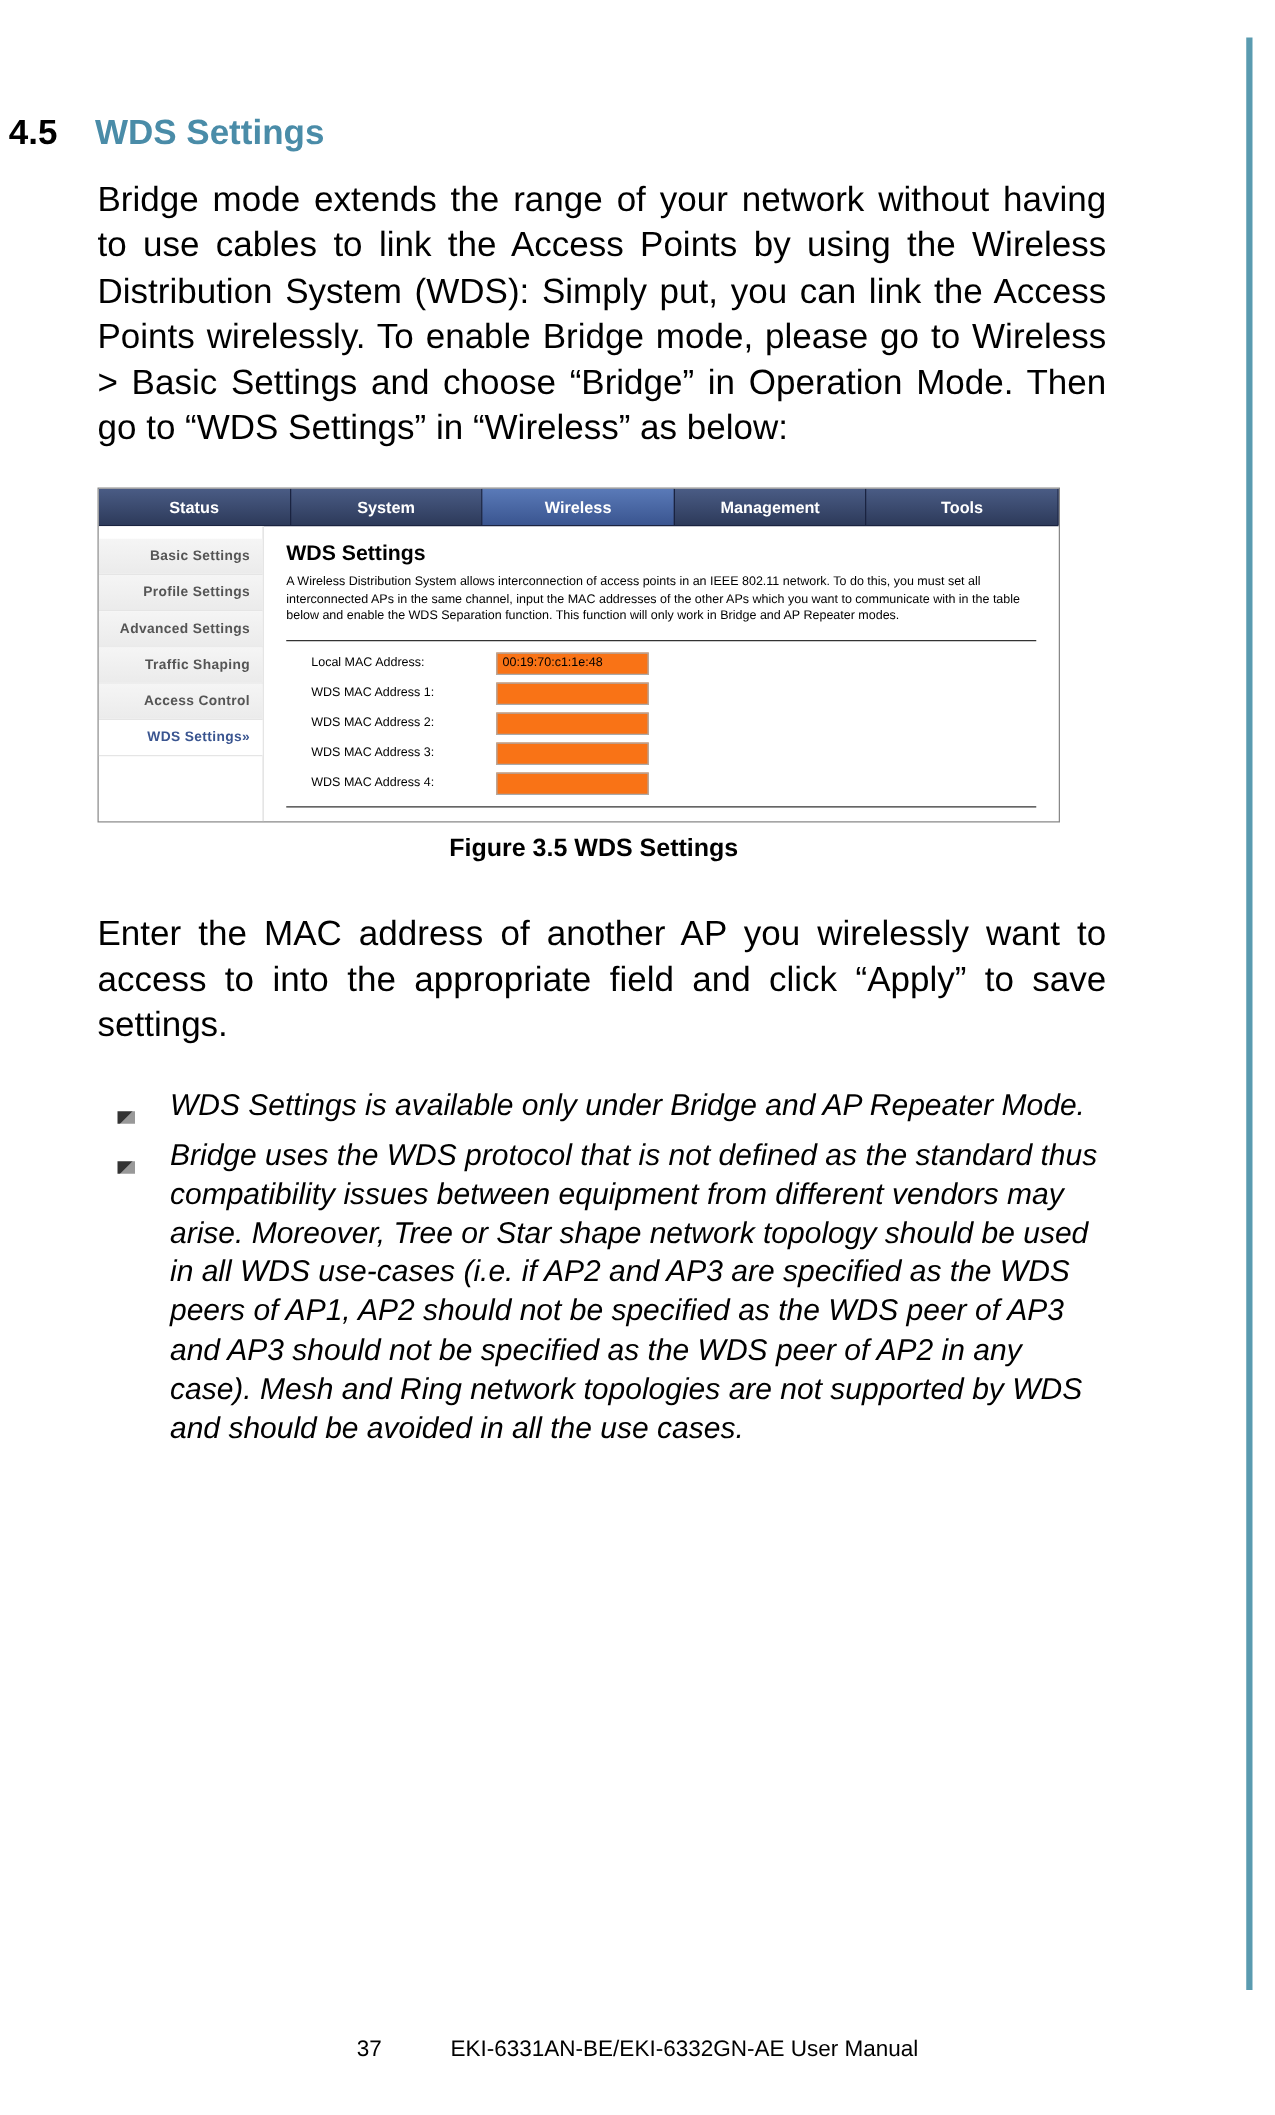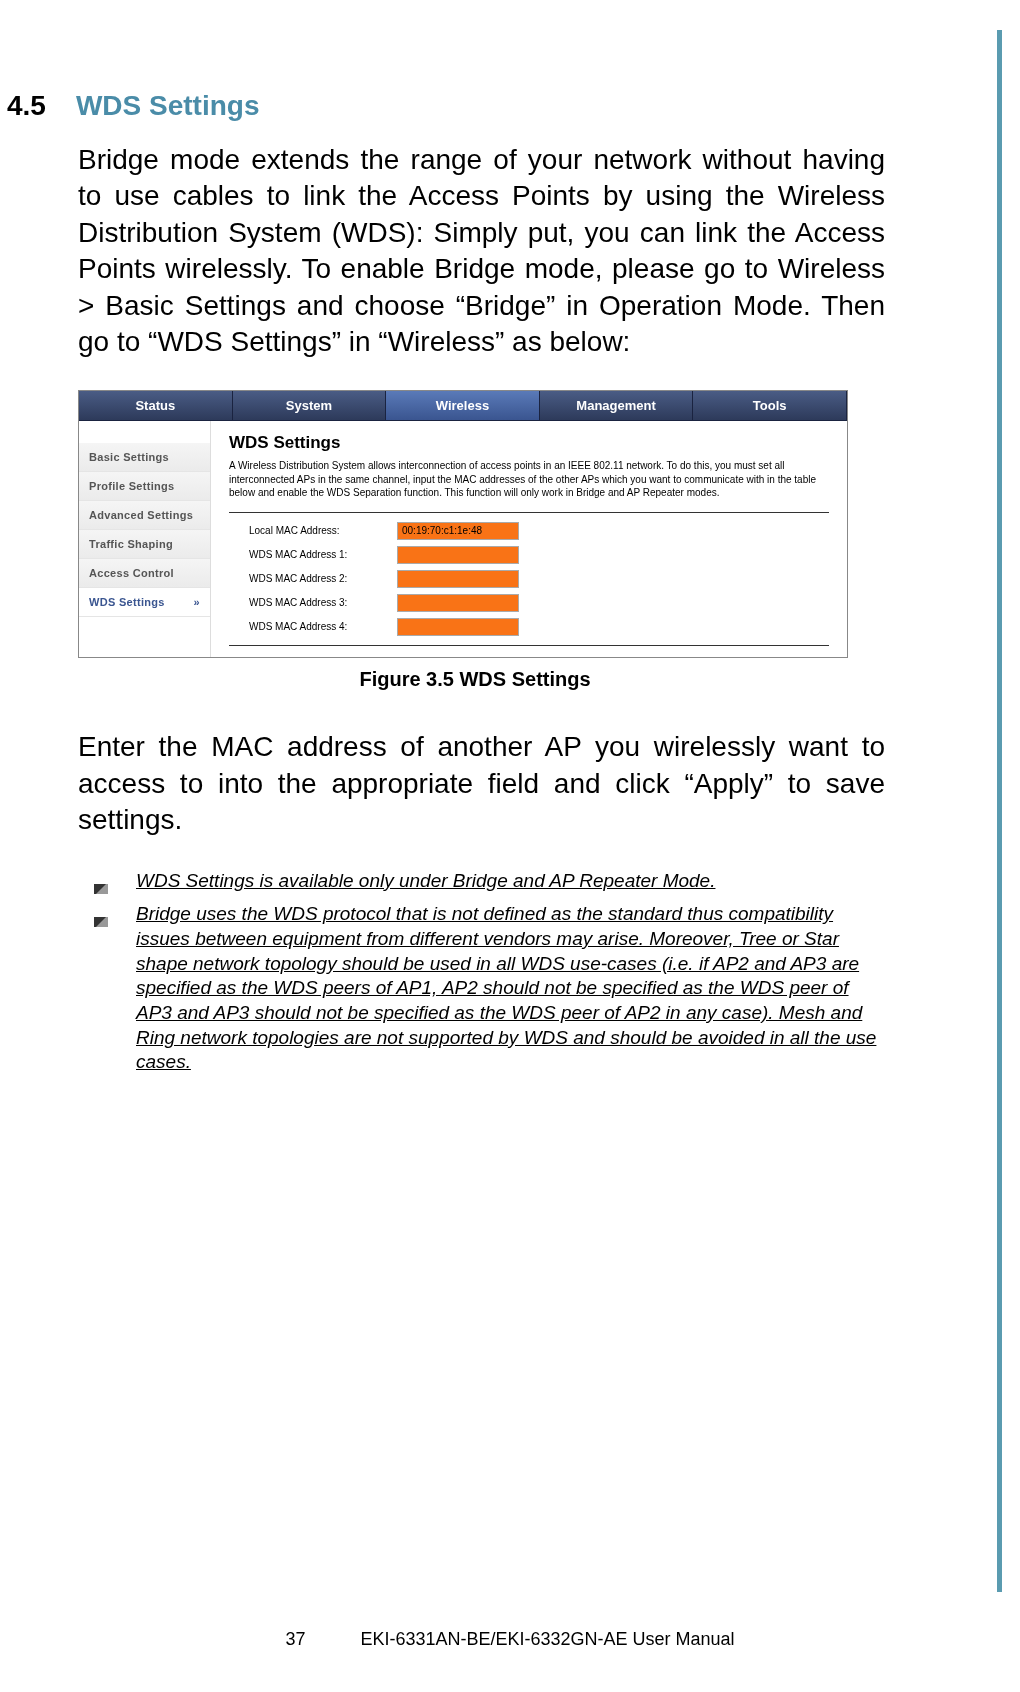--- a/index.html
+++ b/index.html
@@ -75,22 +75,23 @@
     .ss-tab.active {
       background: linear-gradient(#5a7ab8, #3a5590);
     }
     .ss-body {
       display: flex;
       height: calc(100% - 30px);
     }
     .ss-sidebar {
       width: 132px;
       background: #fff;
-      padding-top: 22px;
+      padding-top: 10px;
       border-right: 1px solid #ddd;
+      text-align: right;
     }
     .ss-sidebar-item {
       font-size: 11px;
       font-weight: bold;
       color: #555;
       padding: 8px 10px;
       border-bottom: 1px solid #e5e5e5;
       background: linear-gradient(#f5f5f5, #ebebeb);
       cursor: pointer;
       letter-spacing: 0.3px;
@@ -204,24 +205,23 @@
       border-left: 2px solid #444;
       border-top: 2px solid #444;
       transform-origin: top left;
     }
     .note-items {
       flex: 1;
     }
     .note-item {
       display: flex;
       font-style: italic;
-      font-size: 19px;
+      font-size: 24px;
       line-height: 1.3;
       margin-bottom: 2px;
-      text-decoration: underline;
     }
     .note-bullet {
       width: 42px;
       flex-shrink: 0;
       padding-top: 7px;
     }
     .note-bullet-sq {
       display: inline-block;
       width: 14px;
       height: 10px;

